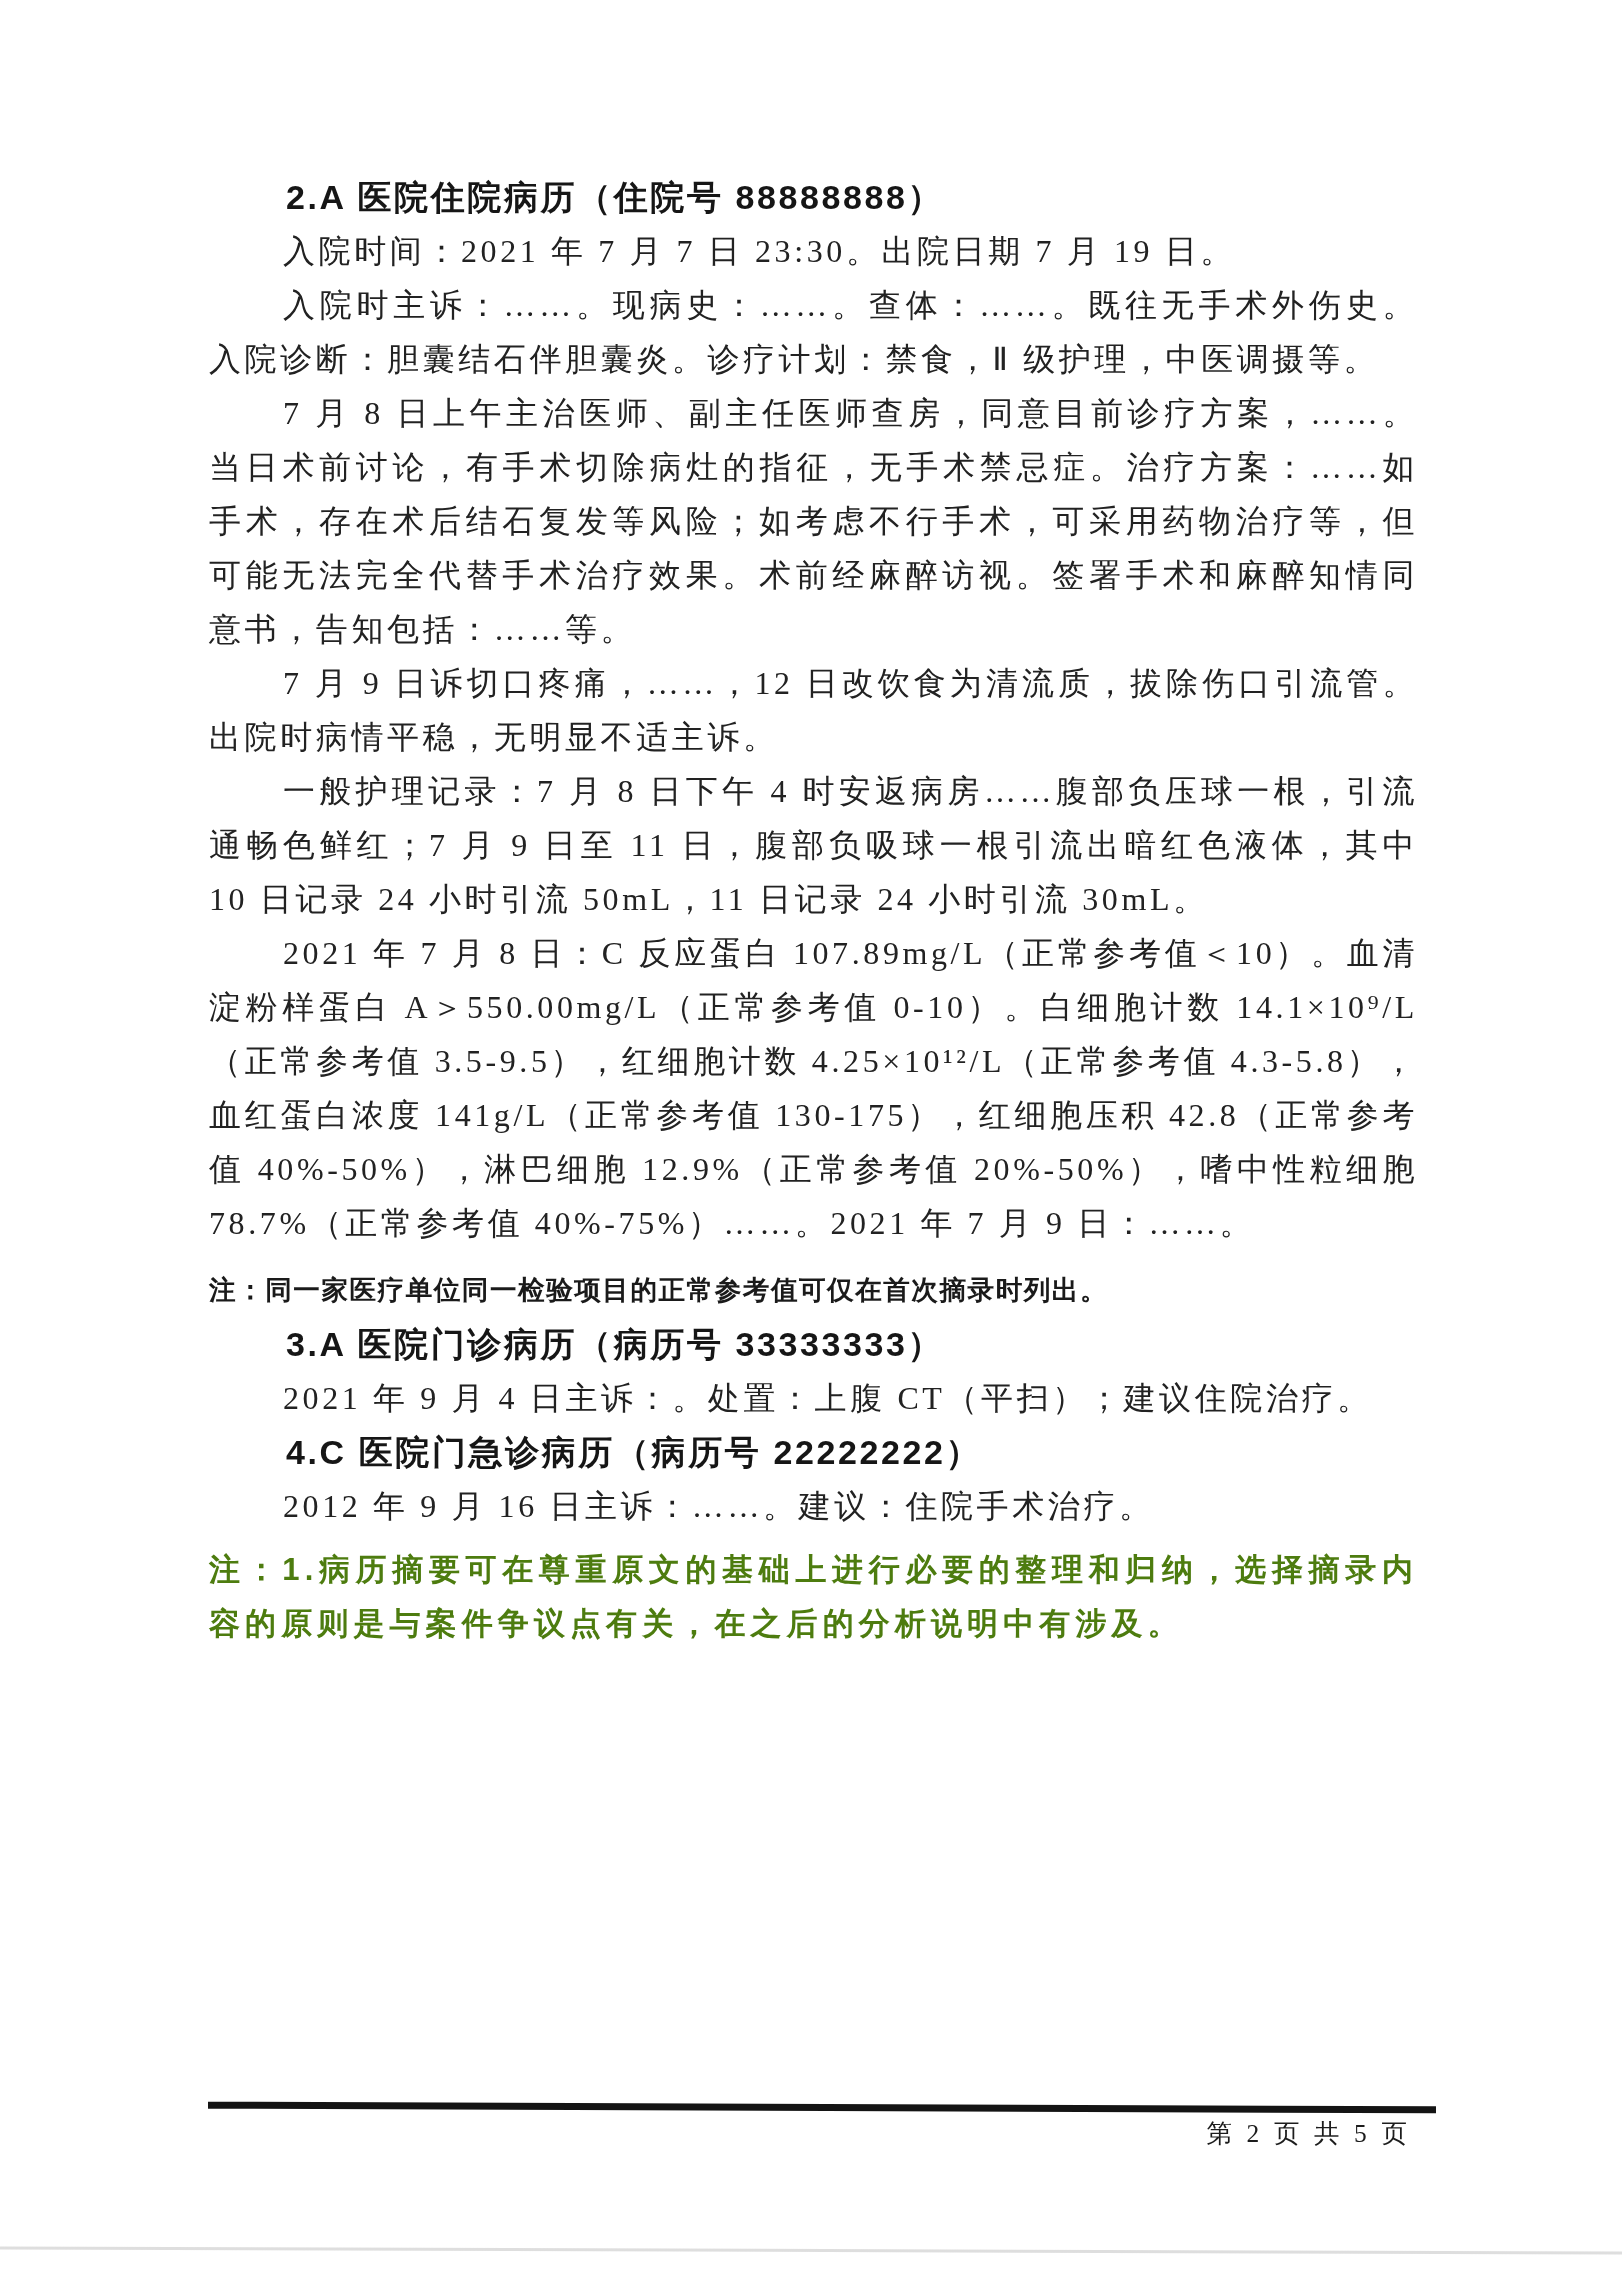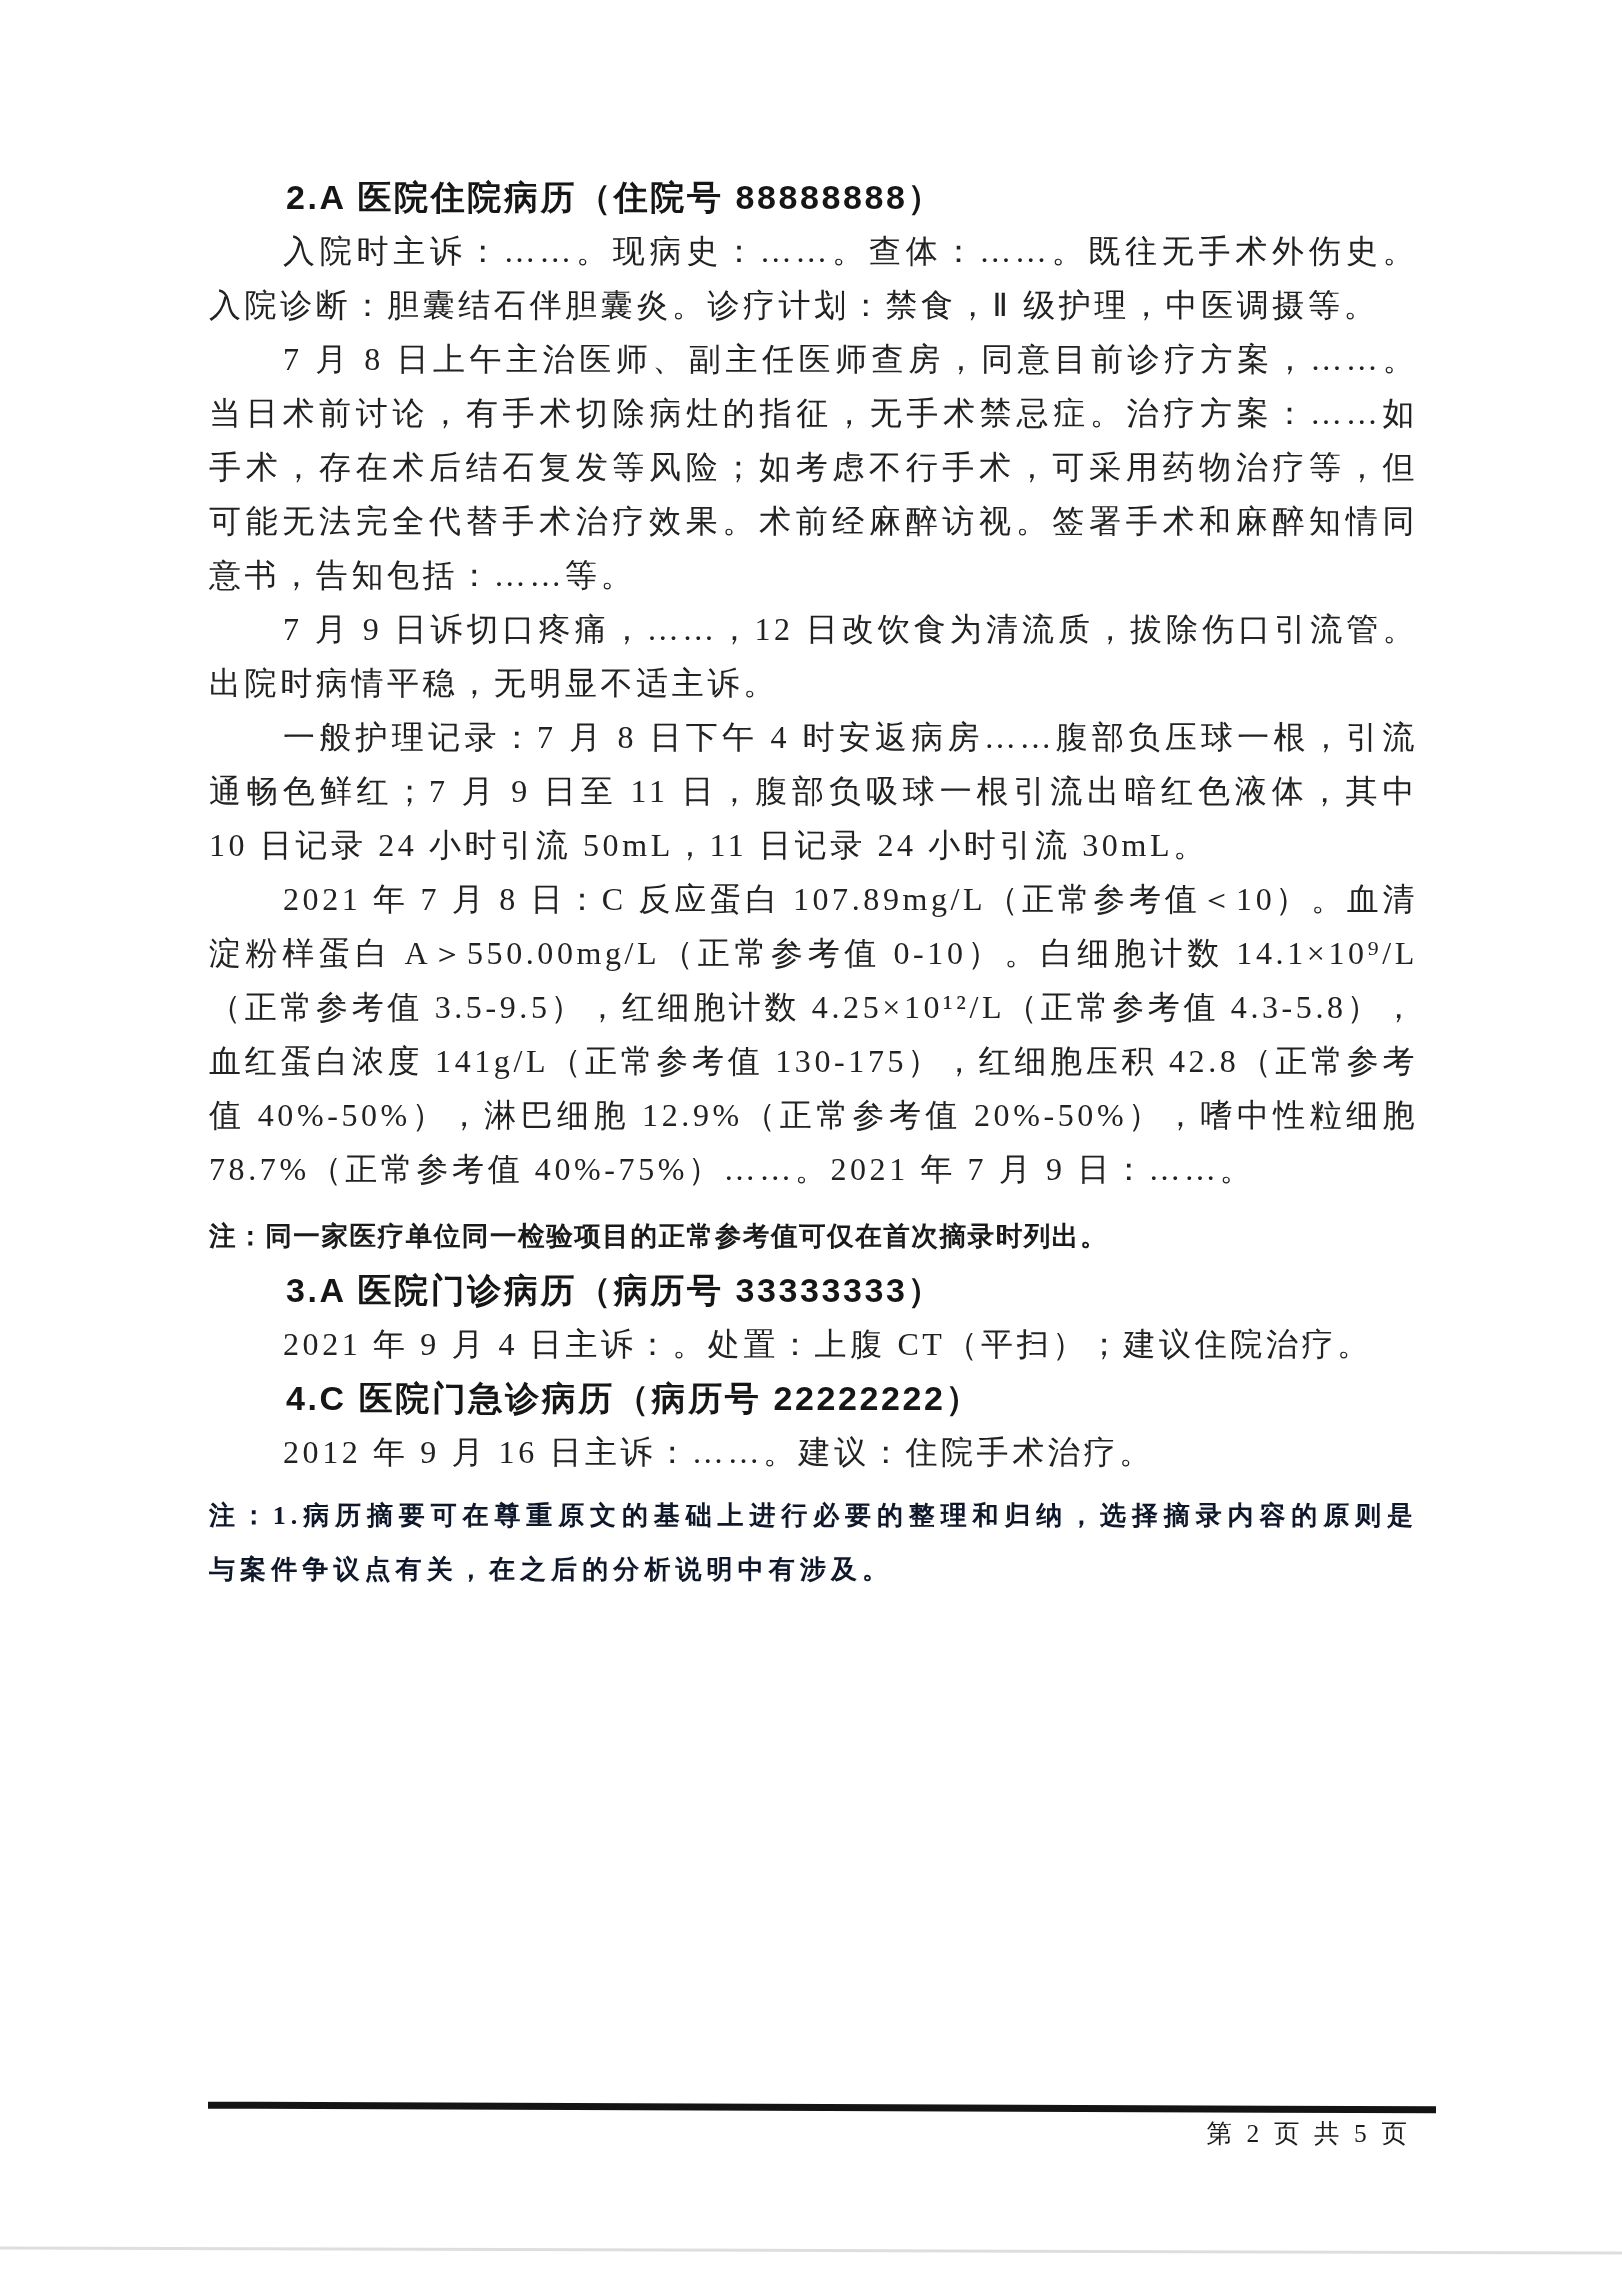--- a/index.html
+++ b/index.html
@@ -41,28 +41,28 @@
     font-family: "Liberation Sans", sans-serif;
     font-weight: bold;
     font-size: 26.6px;
     line-height: 54px;
     letter-spacing: 1.5px;
     text-align: justify;
     margin: 12.8px 0 0 0;
     color: #1a1a1a;
   }
   .note-sm {
-    font-family: Liberation Serif, serif;
+    font-family: Liberation Sans, sans-serif;
     font-weight: 600;
-    font-size: 26px;
+    font-size: 31px;
     line-height: 54px;
     letter-spacing: 5.1px;
     text-align: justify;
     margin: 10.2px 0 0 0;
-    color: #0f172a;
+    color: #4d7c0f;
   }
   .note-sm.indent {
     margin-top: 0;
     text-indent: 49px;
   }
   .footer-rule {
     position: absolute;
     left: 208px;
     right: 187px;
     top: 2104px;
@@ -90,20 +90,21 @@
     opacity: 0.65;
     transform: rotate(0.18deg);
   }
 </style>
 </head>
 <body>
 
 <div class="page">
   <div class="content">
     <div class="h">2.A 医院住院病历（住院号 88888888）</div>
+    <div class="p">入院时间：2021 年 7 月 7 日 23:30。出院日期 7 月 19 日。</div>
     <div class="p">入院时主诉：……。现病史：……。查体：……。既往无手术外伤史。入院诊断：胆囊结石伴胆囊炎。诊疗计划：禁食，Ⅱ 级护理，中医调摄等。</div>
     <div class="p">7 月 8 日上午主治医师、副主任医师查房，同意目前诊疗方案，……。当日术前讨论，有手术切除病灶的指征，无手术禁忌症。治疗方案：……如手术，存在术后结石复发等风险；如考虑不行手术，可采用药物治疗等，但可能无法完全代替手术治疗效果。术前经麻醉访视。签署手术和麻醉知情同意书，告知包括：……等。</div>
     <div class="p">7 月 9 日诉切口疼痛，……，12 日改饮食为清流质，拔除伤口引流管。出院时病情平稳，无明显不适主诉。</div>
     <div class="p">一般护理记录：7 月 8 日下午 4 时安返病房……腹部负压球一根，引流通畅色鲜红；7 月 9 日至 11 日，腹部负吸球一根引流出暗红色液体，其中 10 日记录 24 小时引流 50mL，11 日记录 24 小时引流 30mL。</div>
     <div class="p">2021 年 7 月 8 日：C 反应蛋白 107.89mg/L（正常参考值＜10）。血清淀粉样蛋白 A＞550.00mg/L（正常参考值 0-10）。白细胞计数 14.1×10⁹/L（正常参考值 3.5-9.5），红细胞计数 4.25×10¹²/L（正常参考值 4.3-5.8），血红蛋白浓度 141g/L（正常参考值 130-175），红细胞压积 42.8（正常参考值 40%-50%），淋巴细胞 12.9%（正常参考值 20%-50%），嗜中性粒细胞 78.7%（正常参考值 40%-75%）……。2021 年 7 月 9 日：……。</div>
     <div class="note">注：同一家医疗单位同一检验项目的正常参考值可仅在首次摘录时列出。</div>
     <div class="h">3.A 医院门诊病历（病历号 33333333）</div>
     <div class="p">2021 年 9 月 4 日主诉：。处置：上腹 CT（平扫）；建议住院治疗。</div>
     <div class="h">4.C 医院门急诊病历（病历号 22222222）</div>
     <div class="p">2012 年 9 月 16 日主诉：……。建议：住院手术治疗。</div>

